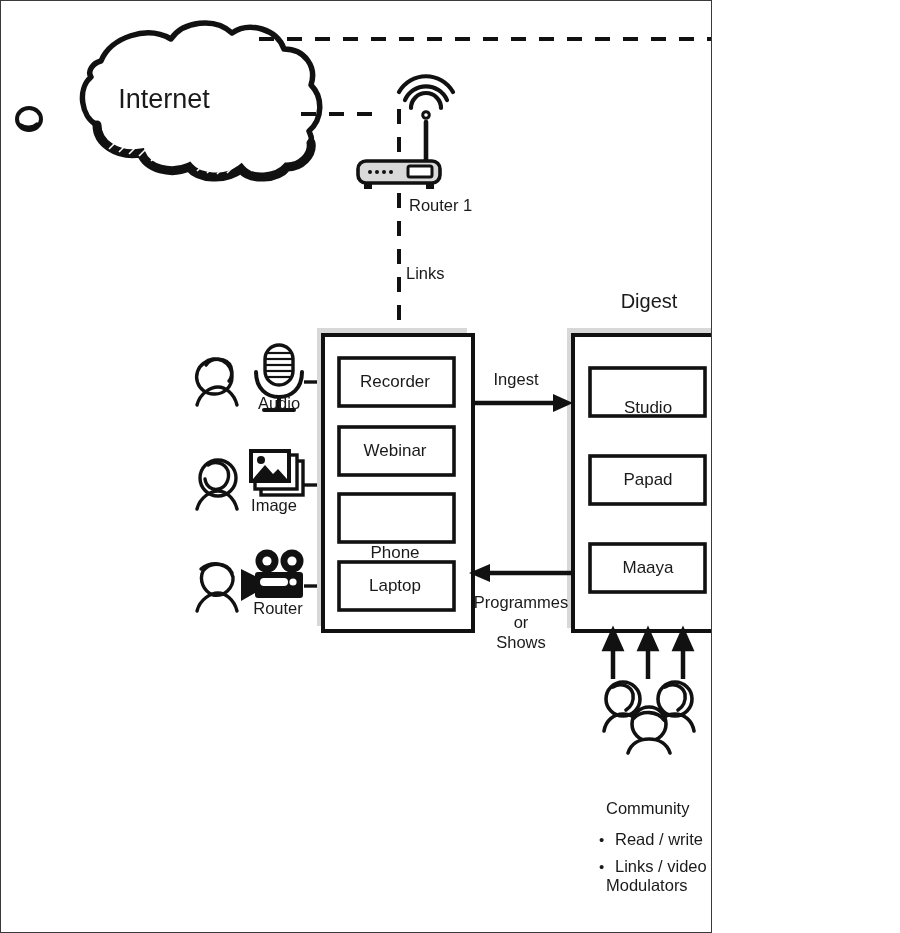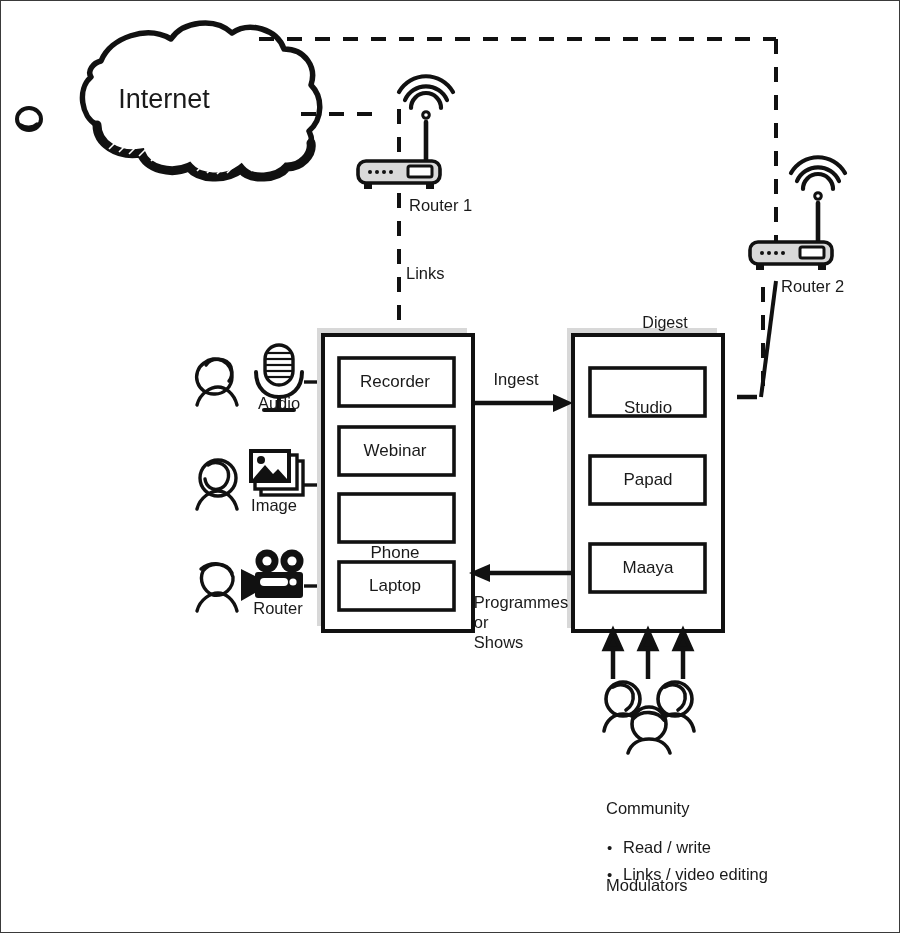--- a/index.html
+++ b/index.html
@@ -2,21 +2,21 @@
 <html><head>
 <meta charset="utf-8">
 <style>
   html, body {
     margin: 0;
     padding: 0;
     background: #ffffff;
   }
   #canvas {
     position: relative;
-    width: 900px;
+    width: 712px;
     height: 933px;
     background: #ffffff;
     border: 1px solid #3a3a3a;
     box-sizing: border-box;
     font-family: "Liberation Sans", sans-serif;
     color: #1a1a1a;
     overflow: hidden;
   }
   svg.layer {
     position: absolute;
@@ -35,25 +35,25 @@
   }
 
   #internet-label {
     left: 163px; top: 82px;
     font-size: 27px;
     transform: translateX(-50%);
   }
   #router1-label { left: 408px; top: 194px; font-size: 16.5px; }
   #router2-label { left: 780px; top: 275px; font-size: 16.5px; }
   #links-label   { left: 405px; top: 262px; font-size: 16.5px; }
-  #digest-label  { left: 648px; top: 312px; font-size: 16px; transform: translateX(-50%); margin-left: 16px; }
+  #digest-label  { left: 648px; top: 288px; font-size: 20px; transform: translateX(-50%); }
   #ingest-label  { left: 515px; top: 368px; font-size: 16.5px; transform: translateX(-50%); }
   #progshows-label {
     left: 520px; top: 591px; font-size: 16.5px;
-    transform: translateX(-50%); 
+    transform: translateX(-50%); text-align: center;
   }
 
   .src-label { font-size: 16.5px; transform: translateX(-50%); text-align: center; }
   #audio-label { left: 278px; top: 392px; }
   #image-label { left: 273px; top: 494px; }
   #video-label { left: 277px; top: 597px; }
 
   .node-label {
     position: absolute;
     font-size: 17px;
@@ -72,21 +72,21 @@
   #community-label {
     left: 605px; top: 744px;
     font-size: 16.5px;
     line-height: 1.55;
   }
   #skills-list {
     position: absolute;
     left: 590px; top: 817px;
     font-size: 16.5px;
     line-height: 1.63;
-    margin: 16px;
+    margin: 8px;
     padding: 0;
     list-style: none;
   }
   #skills-list li { white-space: pre; }
   #skills-list li::before {
     content: "\2022";
     display: inline-block;
     width: 16px;
     font-size: 15px;
   }

